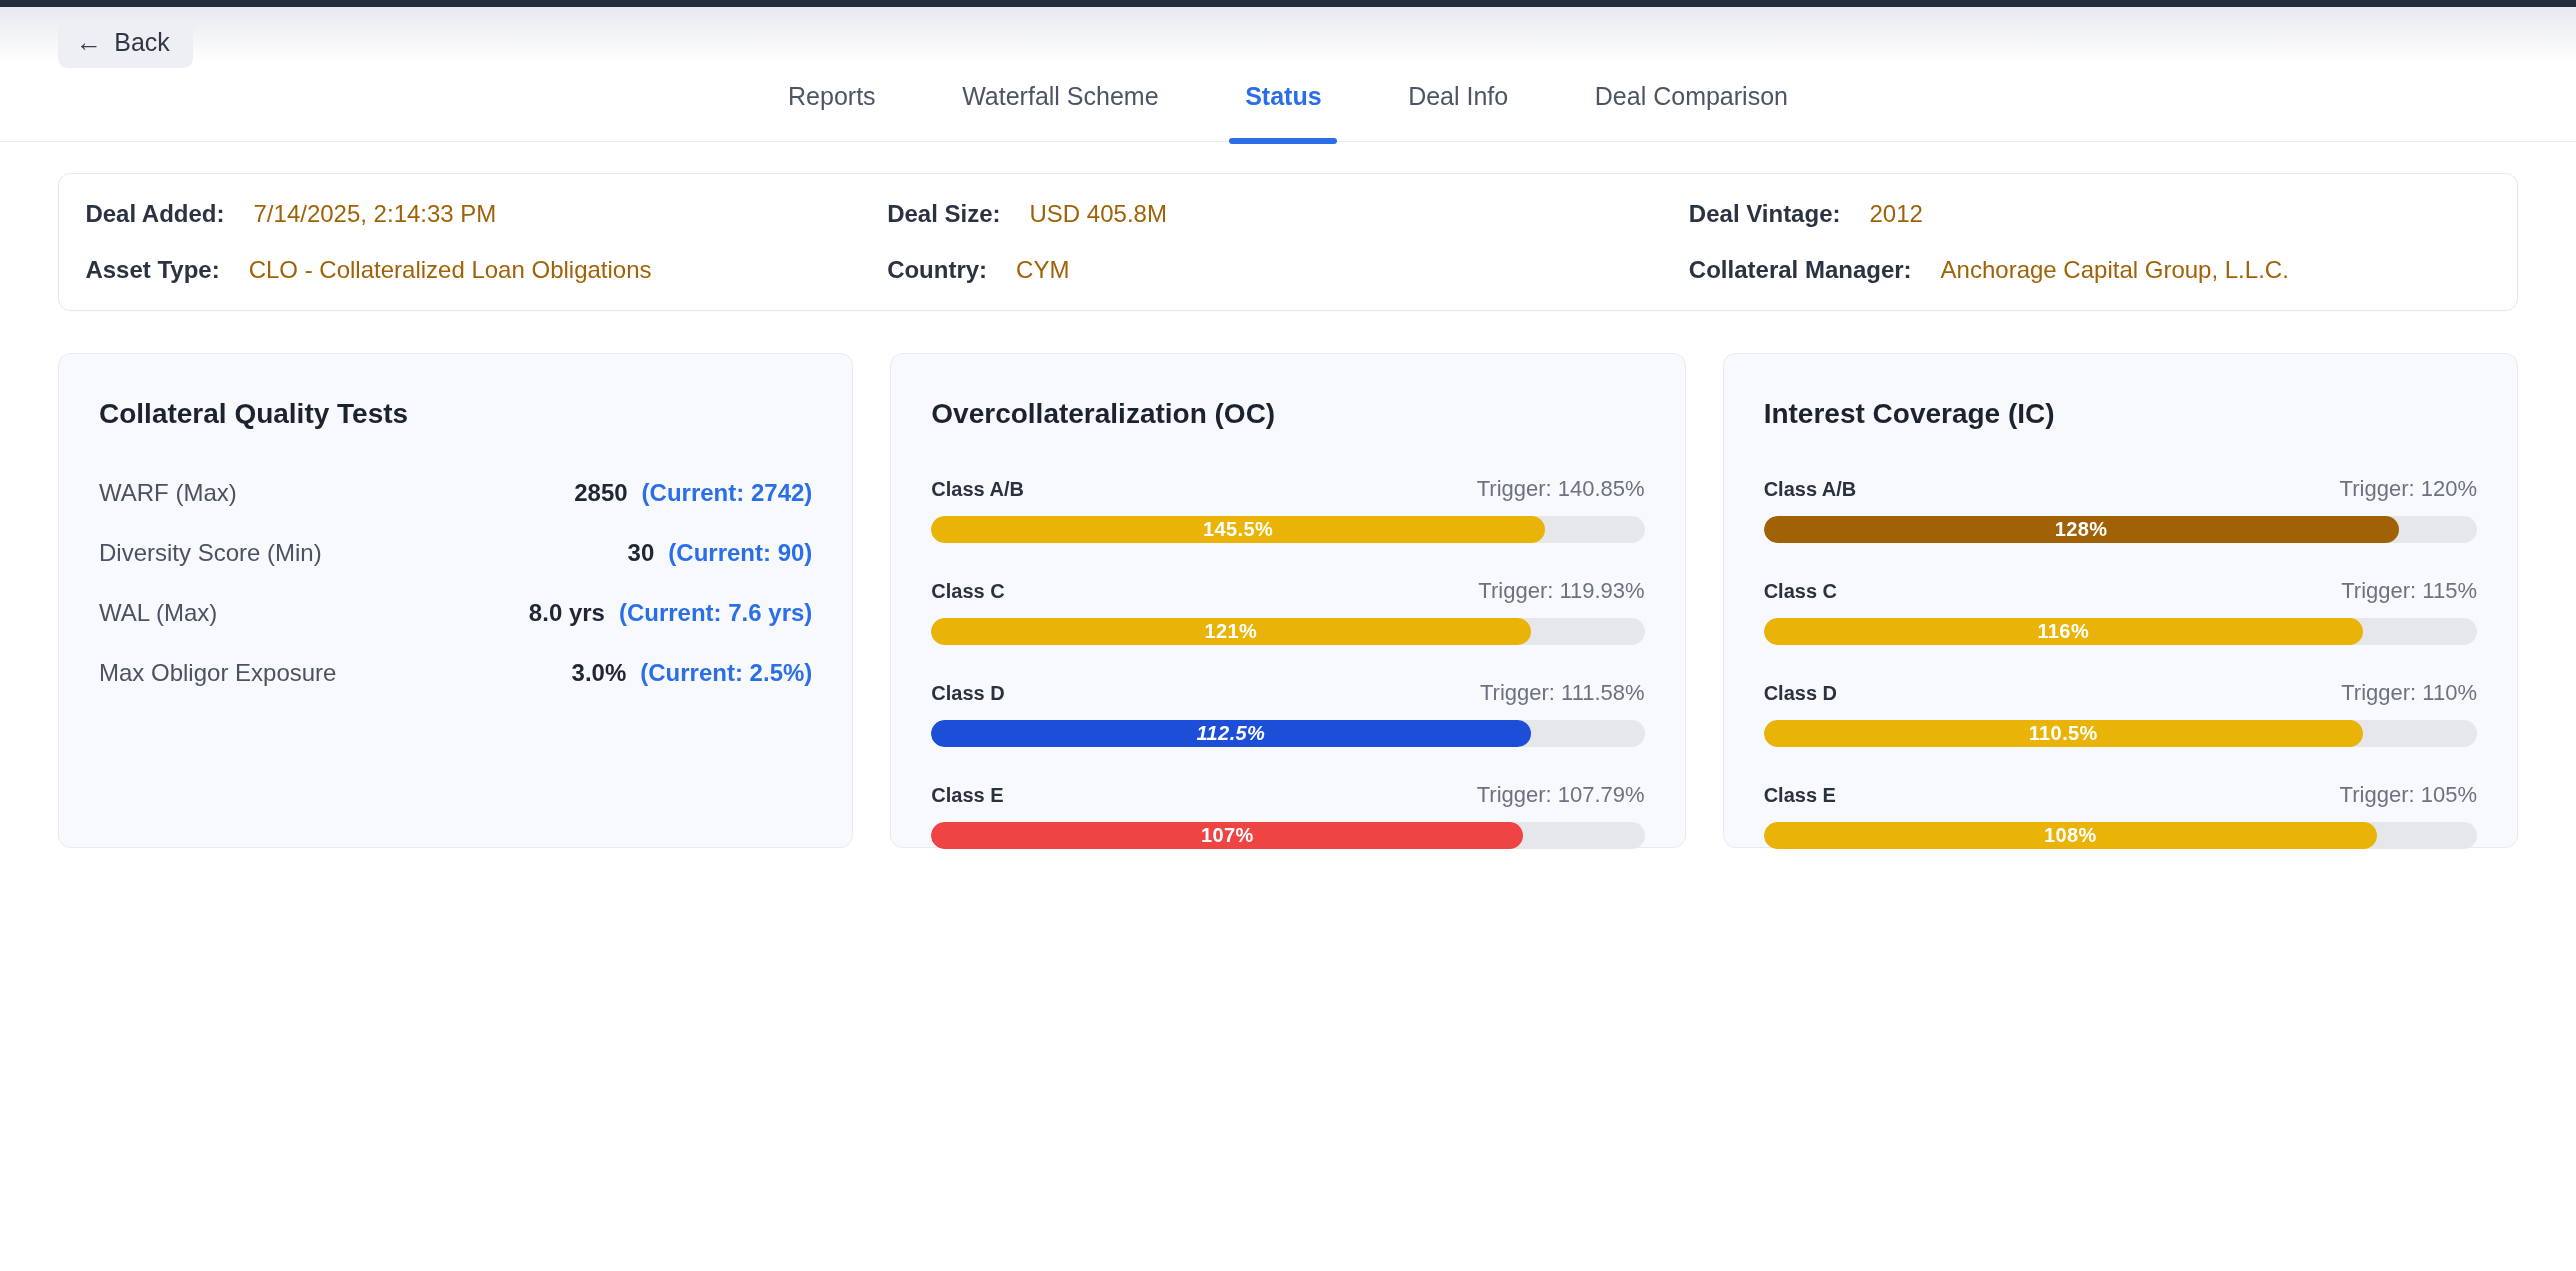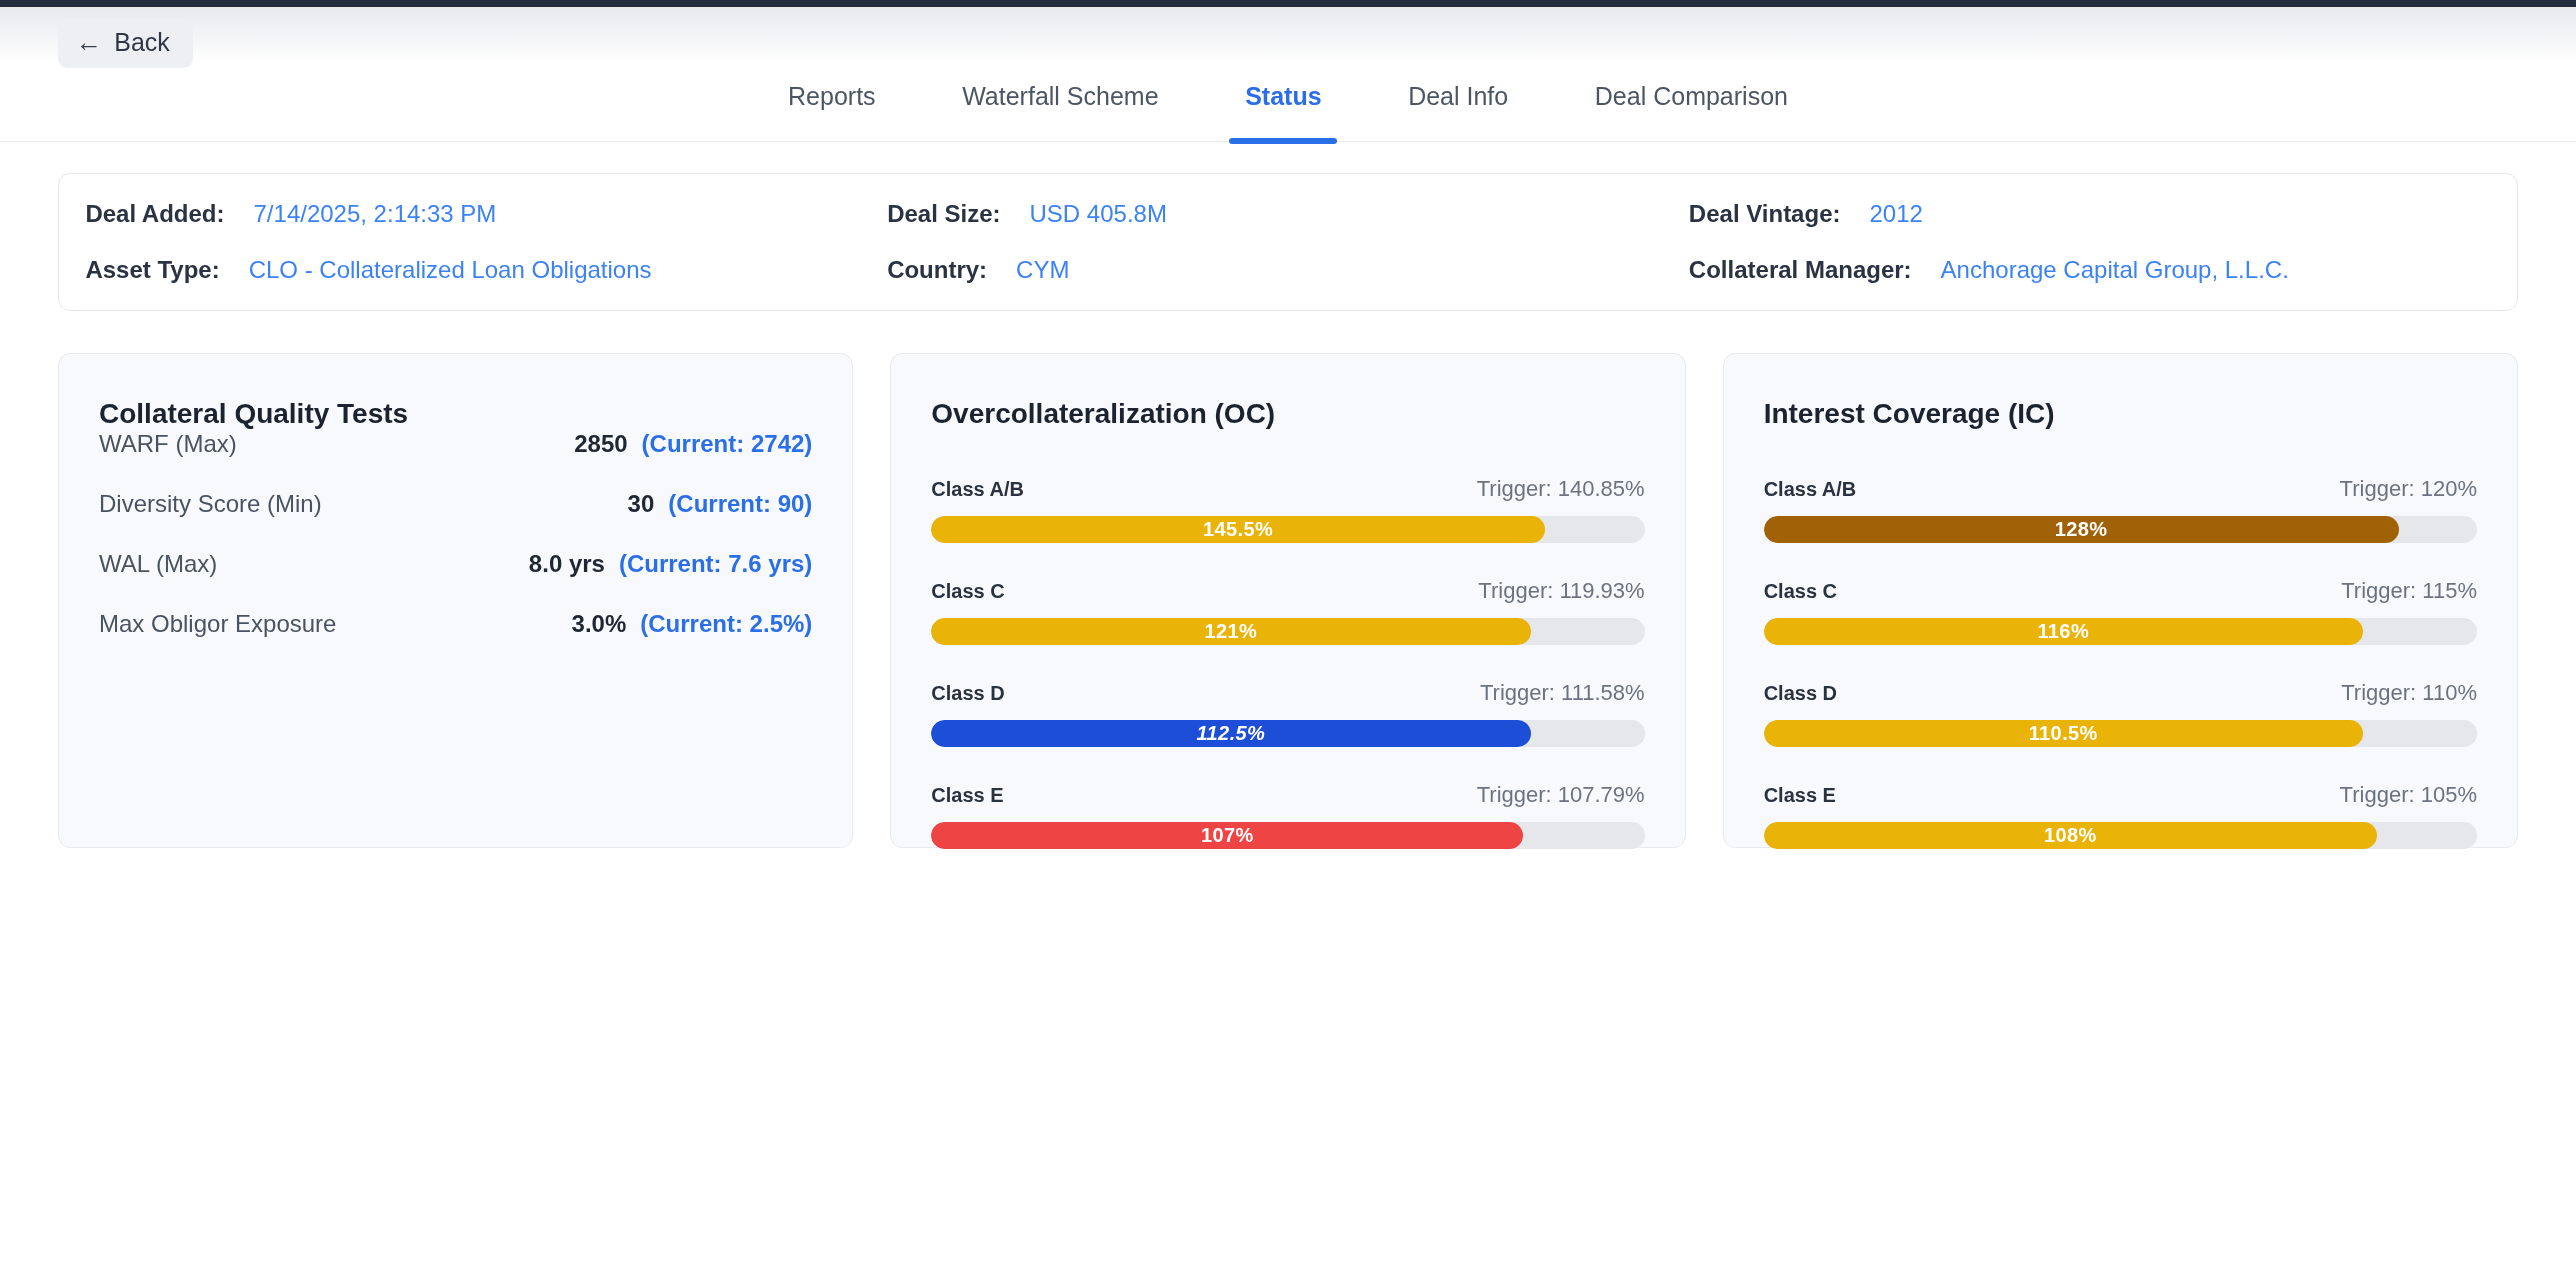--- a/index.html
+++ b/index.html
@@ -25,30 +25,30 @@
   .tab.active { color: #2b6fe8; font-weight: 600; }
   .tab.active::after { content: ""; position: absolute; left: -10.6px; right: -10.6px;
     bottom: -2.6px; height: 6.2px; border-radius: 3.5px; background: #2b6fe8; }
 
   .deal-panel { position: absolute; top: 173px; left: 58px; width: 2460px; height: 138px;
     background: #ffffff; border: 1.8px solid #e4e8ed; border-radius: 12.3px;
     display: grid; grid-template-columns: 1fr 1fr 1fr; grid-template-rows: 1fr 1fr;
     grid-auto-flow: column; align-items: center; padding: 12.3px 26.4px; }
   .field { display: flex; align-items: baseline; gap: 29px; font-size: 24px; }
   .field .f-label { font-weight: 700; color: #2b3342; }
-  .field .f-value { font-weight: 400; color: #3b82f6; }
+  .field .f-value { font-weight: 400; color: #a16207; }
 
   .cards { position: absolute; top: 353px; left: 58px; width: 2460px;
     display: flex; gap: 37px; }
   .card { flex: 1 1 0; height: 495px; background: #f8f9fc;
     border: 1.8px solid #e7eaf0; border-radius: 12.3px; padding: 37px 40px; }
   .card-title { font-size: 28px; font-weight: 700; color: #1b2330; margin: 7px 0 0 0; }
 
   
-  .qt-rows { }
+  .qt-rows { margin-top: 49px; }
   .qt-row { display: flex; justify-content: space-between; align-items: baseline;
     margin-bottom: 32px; }
   .qt-label { font-size: 24px; color: #4a5361; }
   .qt-right { display: flex; align-items: baseline; gap: 14px; }
   .qt-threshold { font-size: 24px; font-weight: 700; color: #1f2734; }
   .qt-current { font-size: 24px; font-weight: 700; color: #2b6fe8; }
 
   
   .bar-rows { margin-top: 46px; }
   .bar-row { margin-bottom: 35px; }

